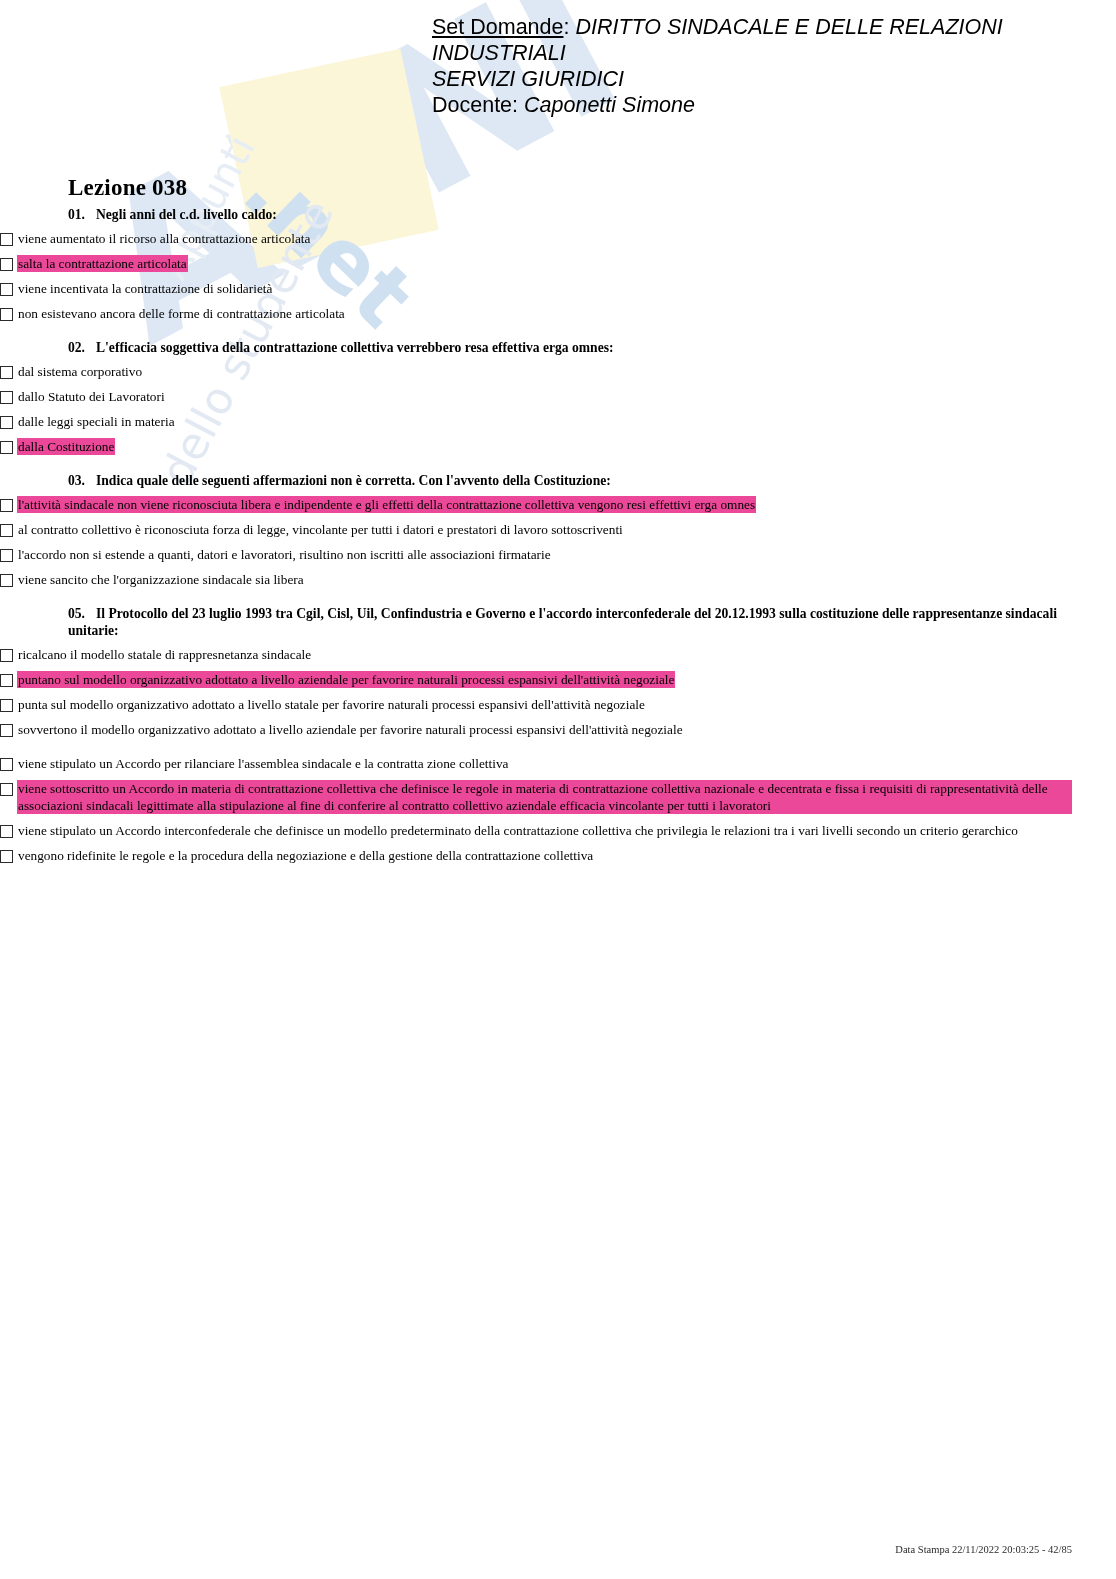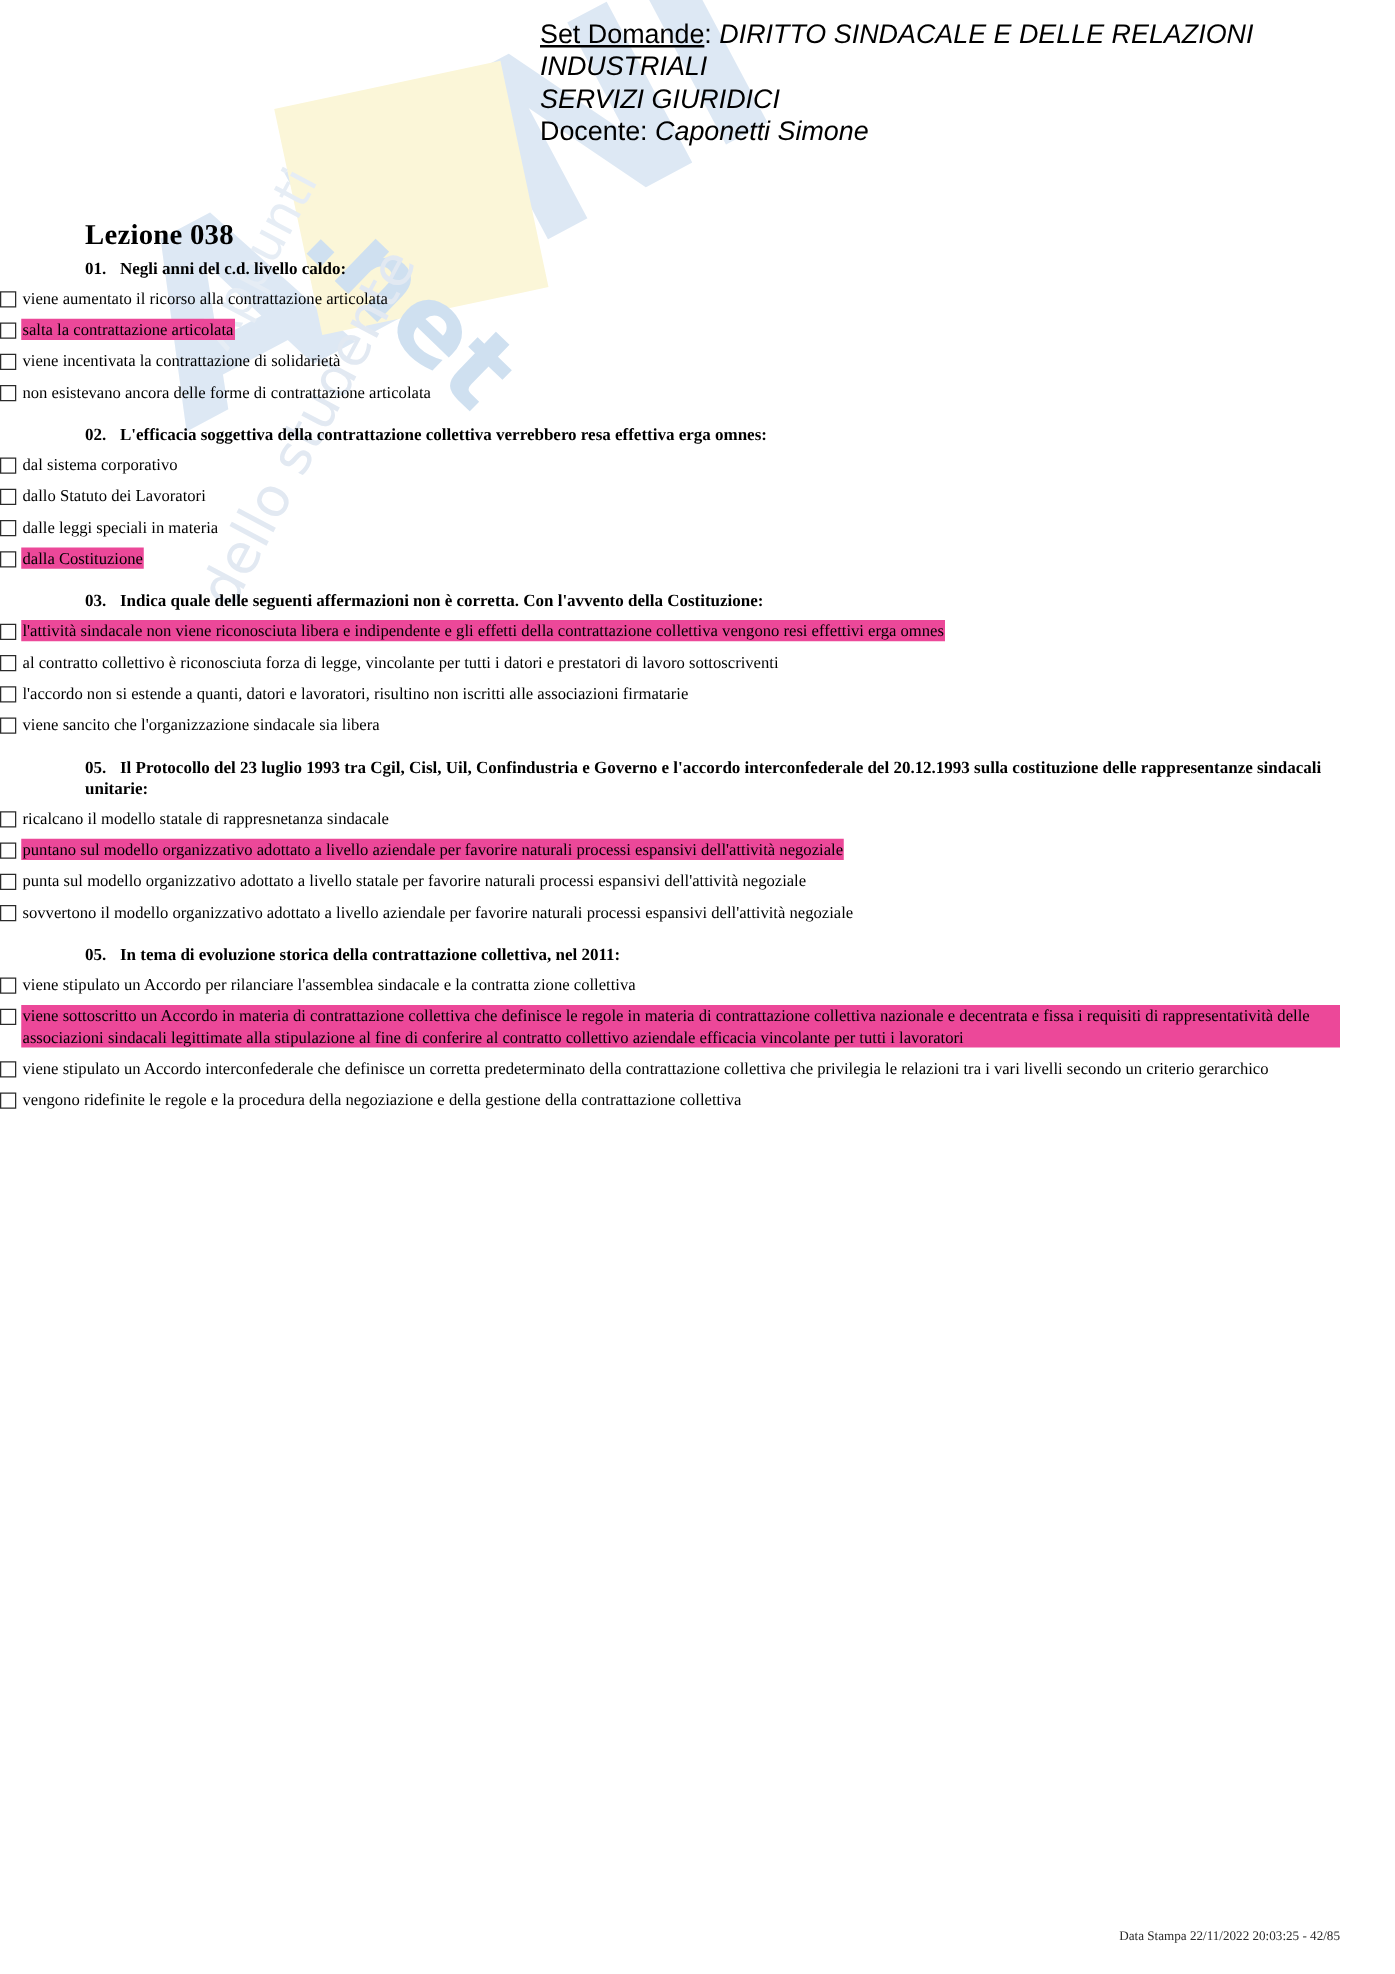--- a/index.html
+++ b/index.html
@@ -318,33 +318,32 @@
               <span class="checkbox"></span>
               <span class="answer-text">punta sul modello organizzativo adottato a livello statale per favorire naturali processi espansivi dell'attività negoziale</span>
             </div>
             <div class="answer">
               <span class="checkbox"></span>
               <span class="answer-text">sovvertono il modello organizzativo adottato a livello aziendale per favorire naturali processi espansivi dell'attività negoziale</span>
             </div>
           </div>
         </div>
         <div class="question">
-          <div class="q-head"><span class="q-num">05.</span><span>In tema di evoluzione storica della contrattazione collettiva, nel 2011:</span></div>
           <div class="answers">
             <div class="answer">
               <span class="checkbox"></span>
               <span class="answer-text">viene stipulato un Accordo per rilanciare l'assemblea sindacale e la contratta zione collettiva</span>
             </div>
             <div class="answer correct">
               <span class="checkbox"></span>
               <span class="answer-text">viene sottoscritto un Accordo in materia di contrattazione collettiva che definisce le regole in materia di contrattazione collettiva nazionale e decentrata e fissa i requisiti di rappresentatività delle associazioni sindacali legittimate alla stipulazione al fine di conferire al contratto collettivo aziendale efficacia vincolante per tutti i lavoratori</span>
             </div>
             <div class="answer">
               <span class="checkbox"></span>
-              <span class="answer-text">viene stipulato un Accordo interconfederale che definisce un corretta predeterminato della contrattazione collettiva che privilegia le relazioni tra i vari livelli secondo un criterio gerarchico</span>
+              <span class="answer-text">viene stipulato un Accordo interconfederale che definisce un modello predeterminato della contrattazione collettiva che privilegia le relazioni tra i vari livelli secondo un criterio gerarchico</span>
             </div>
             <div class="answer">
               <span class="checkbox"></span>
               <span class="answer-text">vengono ridefinite le regole e la procedura della negoziazione e della gestione della contrattazione collettiva</span>
             </div>
           </div>
         </div>
       </div>
   </div>
 

